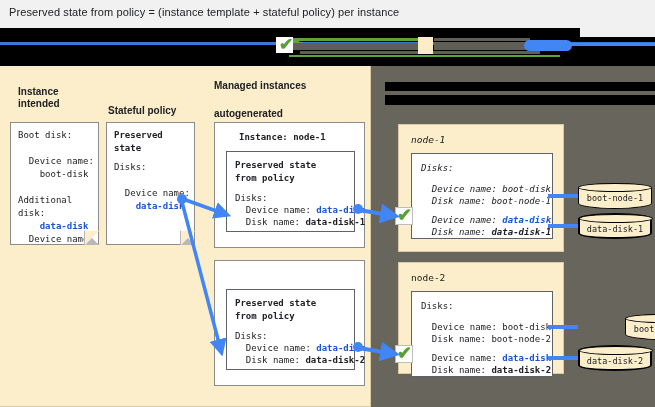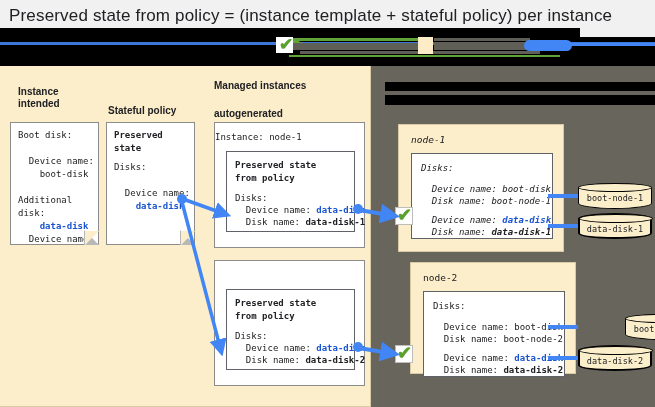--- a/index.html
+++ b/index.html
@@ -11,21 +11,21 @@
   }
   #root { position: relative; width: 655px; height: 407px; }
 
   
   .caption-bar {
     position: absolute; left: 0; top: 0; width: 655px; height: 28px;
     background: #f1f1f1;
   }
   .caption-text {
     position: absolute; left: 9px; top: 6px;
-    font-size: 17px; color: #202124; white-space: nowrap;
+    font-size: 11px; color: #202124; white-space: nowrap;
     letter-spacing: .01em;
   }
 
   
   .banner {
     position: absolute; left: 0; top: 28px; width: 655px; height: 38px;
     background: #000000; overflow: hidden;
   }
   .bnr-blueline { position: absolute; left: 0; top: 14px; width: 655px; height: 3px; background: #3c78d8; }
   .bnr-white   { position: absolute; left: 276px; top: 9px; width: 17px; height: 16px; background: #ffffff; }
@@ -82,21 +82,21 @@
     border-bottom: 14px solid transparent;
   }
   .note-body { position: absolute; left: 7px; top: 6px; white-space: pre; }
 
   
   .box {
     position: absolute; background: #ffffff; border: 1px solid #8c8c8c;
     font-family: "DejaVu Sans Mono", monospace; font-size: 9px; color: #202124;
     line-height: 13px;
   }
-  .box-body { position: absolute; left: 0; top: 7px; white-space: pre; }
+  .box-body { position: absolute; left: 24px; top: 7px; white-space: pre; font-weight: bold; }
 
   .inner-box {
     position: absolute; background: #ffffff; border: 1px solid #5f6368;
     font-family: "DejaVu Sans Mono", monospace; font-size: 9px; color: #202124;
     line-height: 12.5px;
   }
 
   
   .node-panel {
     position: absolute; background: #fceecb; border: 1px solid #d8cba4;
@@ -242,21 +242,21 @@
 
   <div class="cyl" style="left:578px;top:183px;text-decoration:underline;">
     <div class="top"></div>
     <div class="lbl">boot-node-1</div>
   </div>
   <div class="cyl thick" style="left:578px;top:213px;">
     <div class="top"></div>
     <div class="lbl">data-disk-1</div>
   </div>
 
-  <div class="node-panel" style="left:398px;top:262px;width:166px;height:112px;margin-left:12px;">
+  <div class="node-panel" style="left:398px;top:262px;width:166px;height:112px;">
     <div class="node-title">node-2</div>
     <div class="inner-box" style="left:12px;top:28px;width:142px;height:86px;">
       <div style="position:absolute;left:9px;top:8px;white-space:pre;">Disks:</div>
       <div style="position:absolute;left:9px;top:29px;white-space:pre;">  Device name: boot-disk</div>
       <div style="position:absolute;left:9px;top:41px;white-space:pre;">  Disk name: boot-node-2</div>
       <div style="position:absolute;left:9px;top:60px;white-space:pre;"><span>  Device name: </span><span class="blue">data-disk</span></div>
       <div style="position:absolute;left:9px;top:72px;white-space:pre;"><span>  Disk name: </span><span class="bold">data-disk-2</span></div>
     </div>
   </div>
   <div class="check-badge" style="left:395px;top:345px;">

